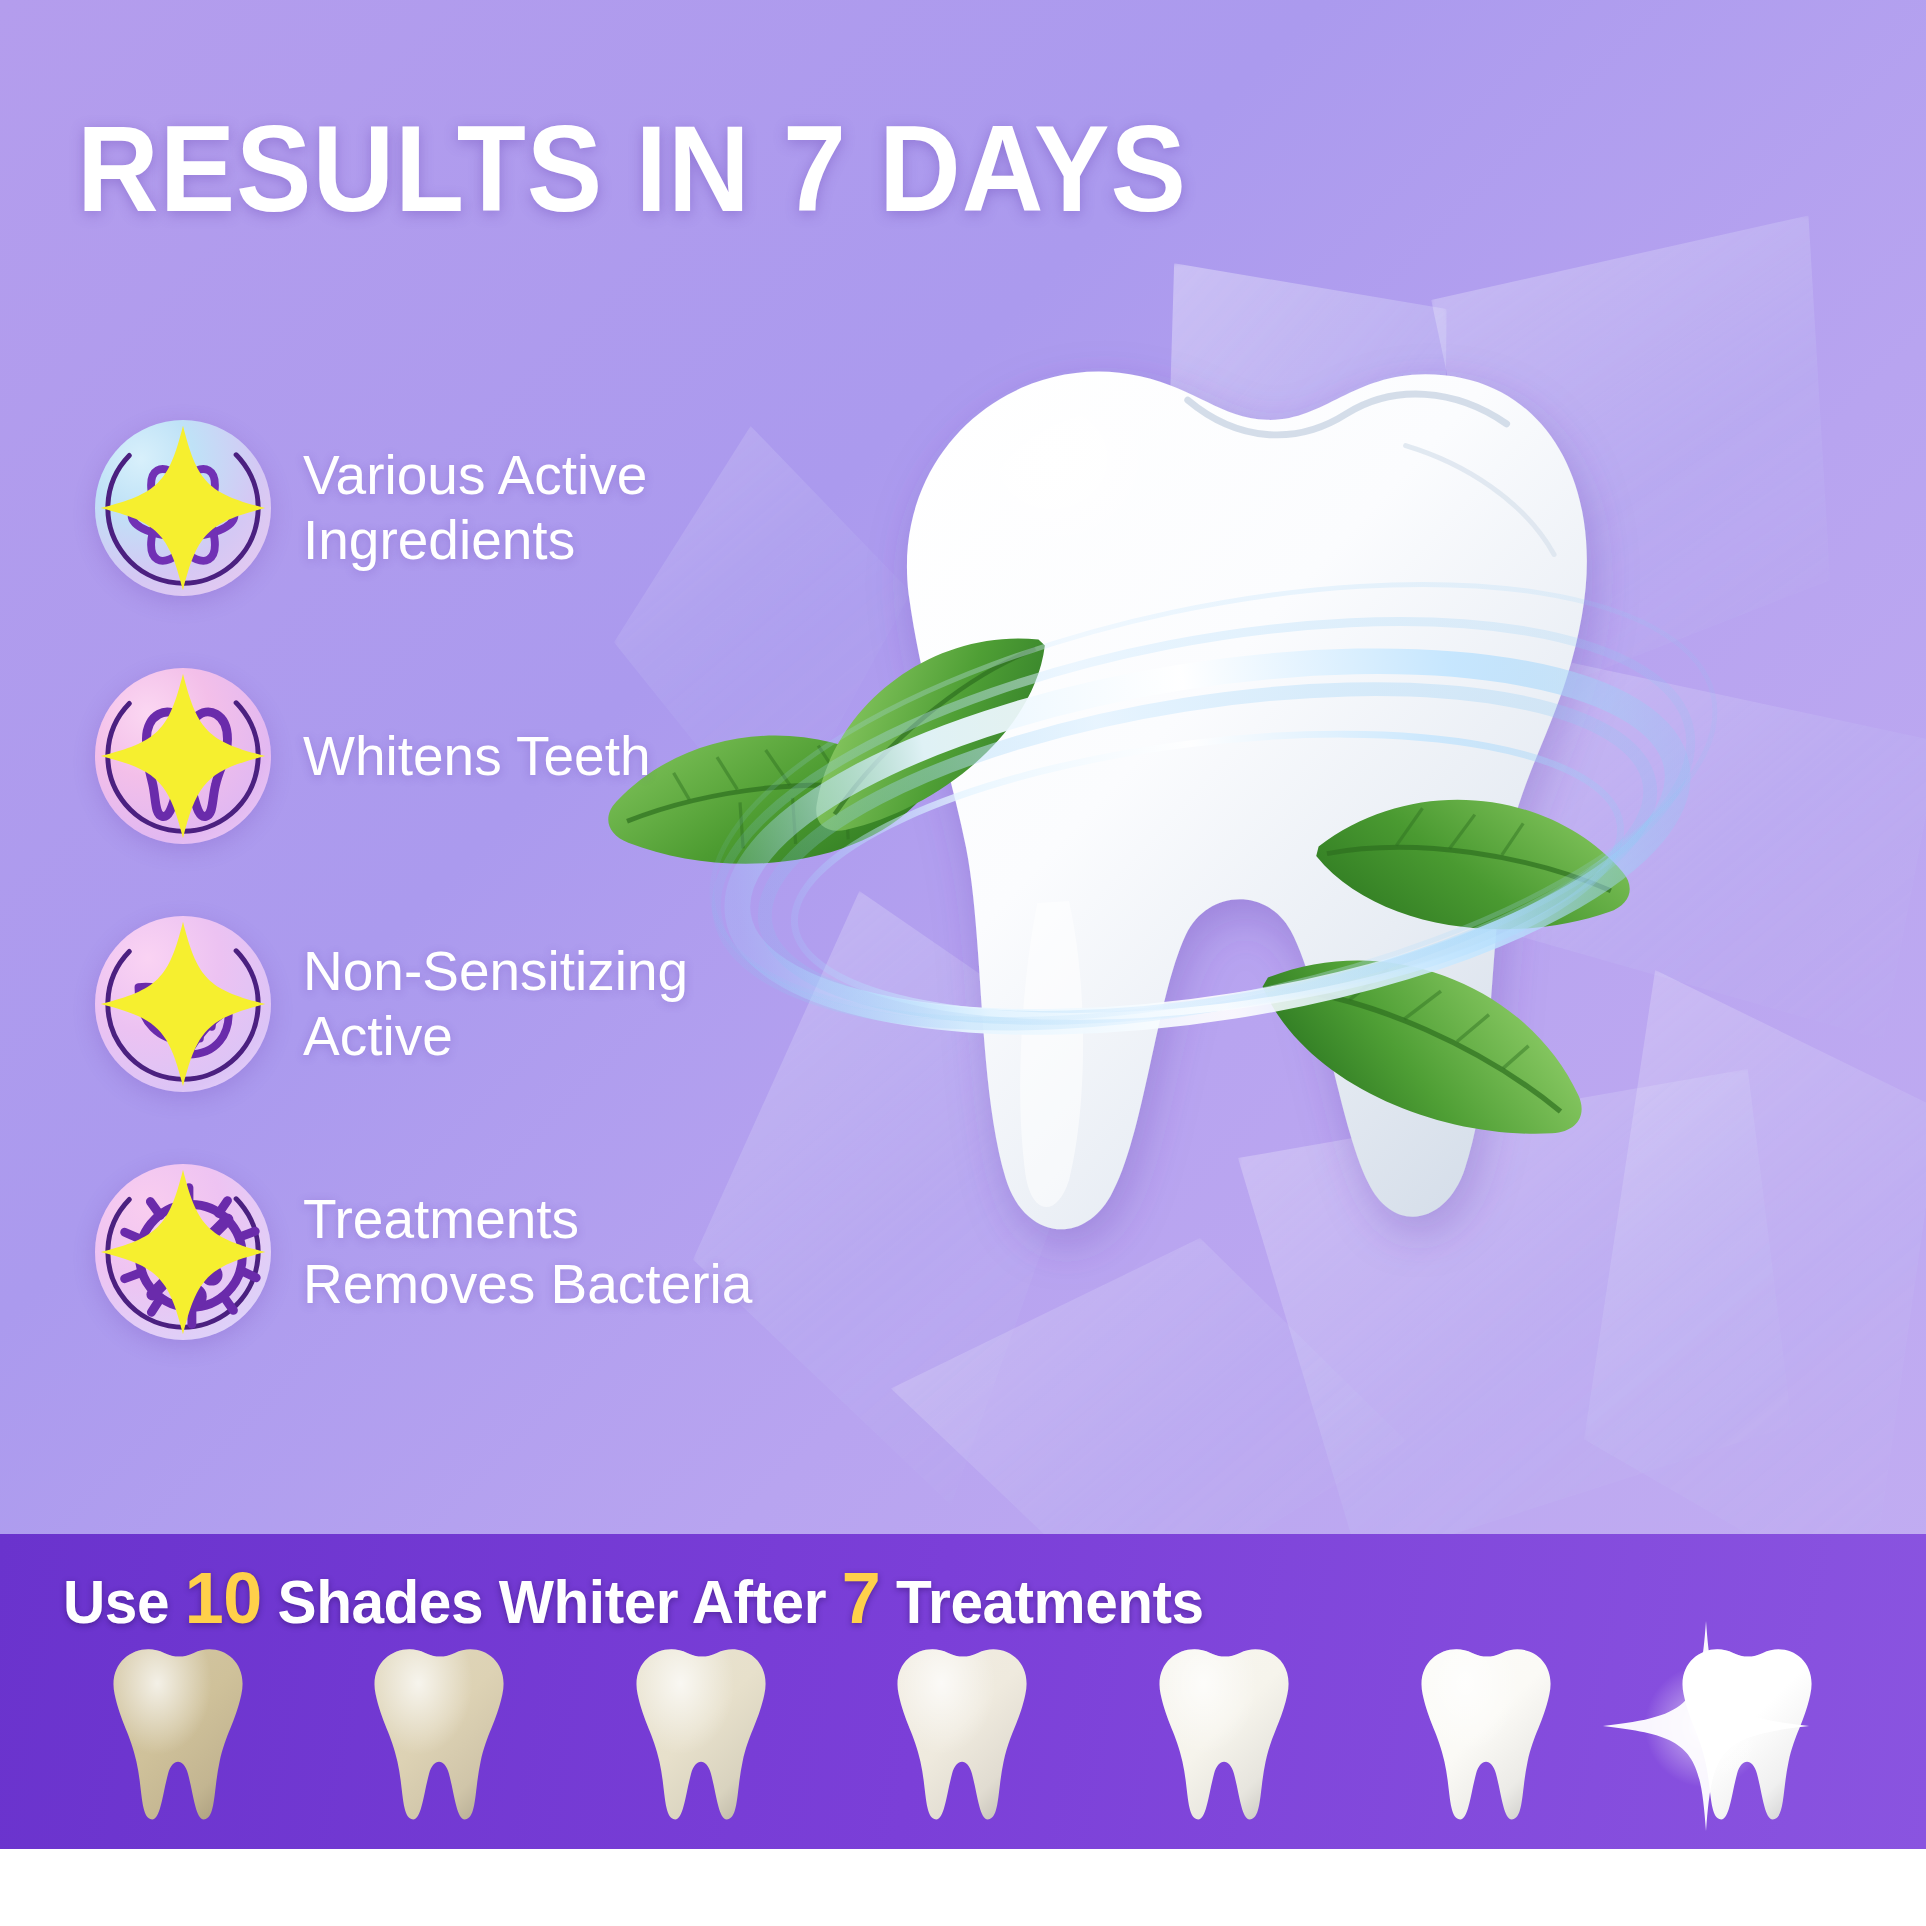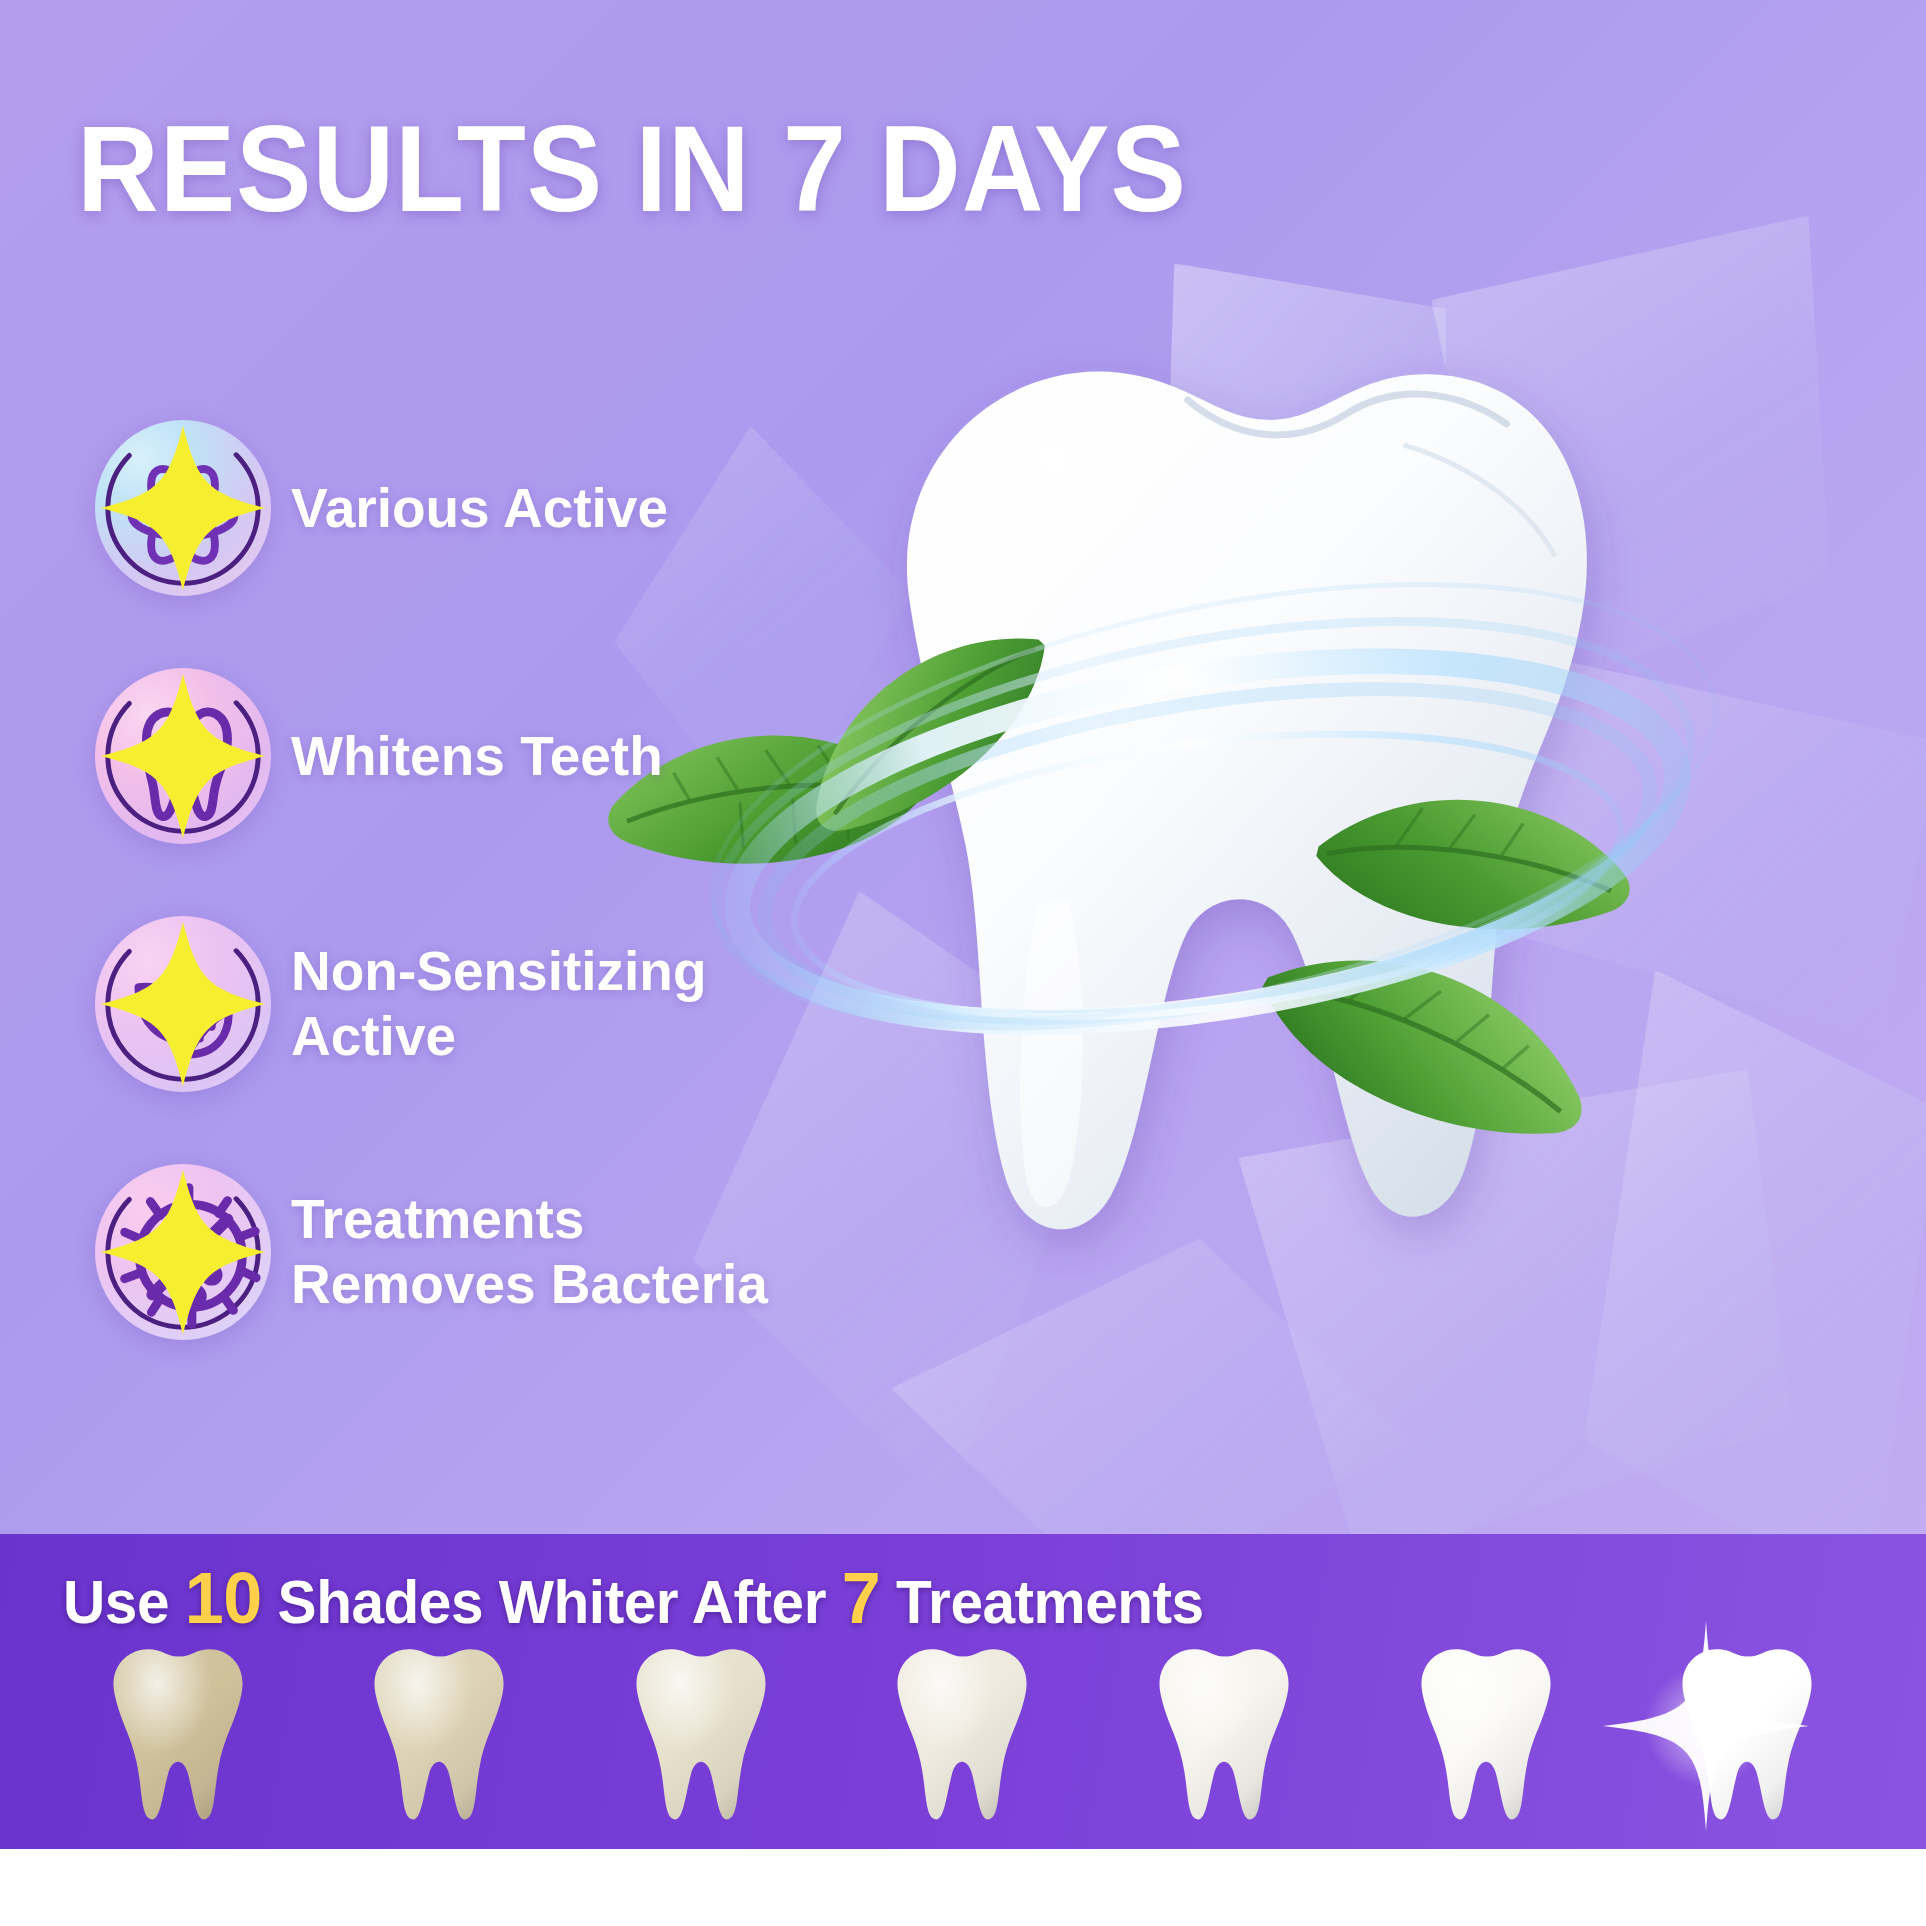--- a/index.html
+++ b/index.html
@@ -62,25 +62,25 @@
     margin-left: 18px;
     box-shadow: 0 6px 22px rgba(104,60,175,.22);
   }
   .badge.b1 { background: radial-gradient(circle at 26% 22%, #d8f0fb 0%, #bfe2f7 28%, #d4c8f4 62%, #eec9ee 100%); }
   .badge.b2 { background: radial-gradient(circle at 30% 26%, #fbd7f2 0%, #f3bfe9 35%, #e2b8f1 70%, #efd0f6 100%); }
   .badge.b3 { background: radial-gradient(circle at 30% 24%, #fad3f3 0%, #ecc2f2 40%, #dcc4f6 75%, #efdcfb 100%); }
   .badge.b4 { background: radial-gradient(circle at 30% 24%, #f9cdef 0%, #eec3f2 40%, #ded0f8 78%, #f0e3fc 100%); }
   .badge svg { position: absolute; inset: 0; width: 100%; height: 100%; }
   .sparkle { position: absolute; left: 12px; top: 14px; width: 61px; height: 61px; }
   .ftext {
-    margin-left: 20px;
+    margin-left: 32px;
     color: #ffffff;
     font-size: 55px;
     line-height: 1.18;
-    font-weight: 700;
+    font-weight: 400;
     text-shadow: 0 2px 10px rgba(92,54,168,.28);
   }
 
   
   .hero { position: absolute; left: 772px; top: 297px; width: 891px; height: 1010px; }
   .hero svg { width: 100%; height: 100%; overflow: visible; }
   .mint { position: absolute; }
   .mint svg { width: 100%; height: 100%; }
   .mint.m1 { left: -168px; top: 396px; width: 327px; height: 257px; transform: rotate(-12deg); }
   .mint.m2 { left: 20px;  top: 327px; width: 297px; height: 238px; transform: rotate(-46deg); }
@@ -287,20 +287,21 @@
             <ellipse cx="89" cy="96" rx="52" ry="22" transform="rotate(60 89 96)"></ellipse>
             <ellipse cx="89" cy="96" rx="52" ry="22" transform="rotate(120 89 96)"></ellipse>
           </g>
         </svg>
         <svg class="sparkle" viewBox="0 0 62 62">
           <path d="M31 2 C36 22 40 26 60 31 C40 36 36 40 31 60 C26 40 22 36 2 31 C22 26 26 22 31 2 Z" fill="#f6ef2f"></path>
         </svg>
       </div>
       <div class="ftext">
         <div>Various Active</div>
+        <div>Ingredients</div>
       </div>
     </div>
 
     <div class="feature">
       <div class="badge b2">
         <svg viewBox="0 0 178 178">
           <circle cx="89" cy="89" r="76" fill="none" stroke="#4b2080" stroke-width="5" stroke-dasharray="350 120" stroke-linecap="round" transform="rotate(-40 89 89)"></circle>
           <path fill="none" stroke="#6a2bab" stroke-width="9" stroke-linejoin="round" stroke-linecap="round" d="M52 72 C52 46, 74 38, 86 50 C 90 55, 98 55, 102 50 C 114 38, 134 46, 134 72
                C134 92, 126 100, 122 118 C118 134, 120 148, 112 150 C104 152, 102 136, 98 124
                C95 114, 86 114, 83 124 C79 136, 76 152, 68 150 C60 148, 62 132, 58 116 C54 100, 52 92, 52 72 Z"></path>

